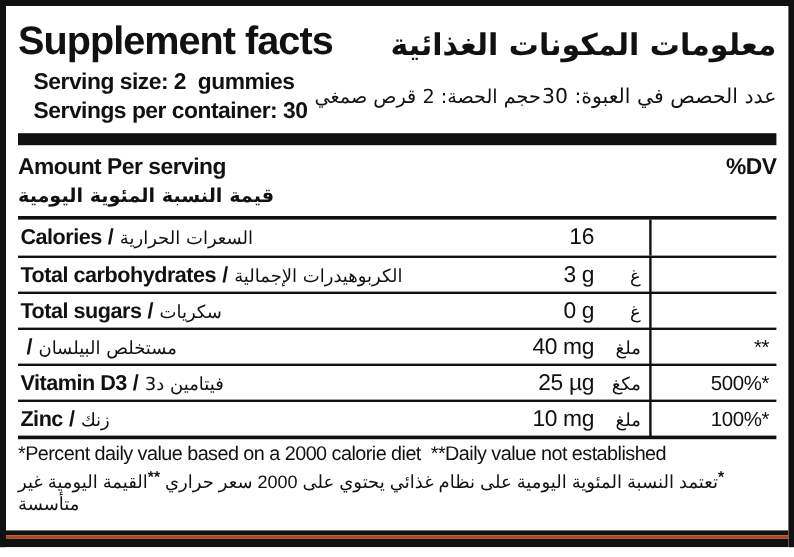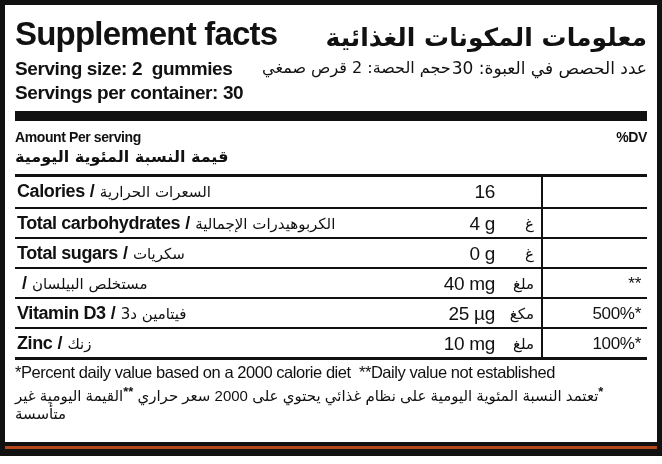--- a/index.html
+++ b/index.html
@@ -12,32 +12,32 @@
   }
   .pad { padding:0 10px; }
   .ar { direction:rtl; font-family:"DejaVu Sans","Liberation Sans",sans-serif; }
 
   
   .title-row { display:flex; justify-content:space-between; align-items:flex-end; margin:12px 0 6px 0; }
   .title-en { font-size:33px; font-weight:800; letter-spacing:-0.8px; line-height:1.05; }
   .title-ar { font-size:25px; font-weight:700; line-height:1.1; }
 
   
-  .serving-row { display:flex; justify-content:space-between; align-items:flex-start; margin-top:6px; }
+  .serving-row { display:flex; justify-content:space-between; align-items:center; margin-top:6px;margin-left:13px; }
   .serving-left { display:flex; flex-direction:column; gap:2px; }
   .serving-left .ln { font-size:19px; font-weight:700; letter-spacing:-0.4px; white-space:pre-wrap; }
   .serving-right { display:flex; gap:1px; text-align:right; }
   .serving-right .ln1 { font-size:16px; font-weight:500; }
   .serving-right .ln2 { font-size:17px; font-weight:400; }
 
   .thick-bar { height:10px; background:var(--ink); margin-top:7px; }
 
   
   .colhead { display:flex; justify-content:space-between; margin-top:8px; }
-  .colhead .en { font-size:14px; font-weight:700; letter-spacing:-0.4px; }
+  .colhead .en { font-size:19px; font-weight:700; letter-spacing:-0.4px; }
   .colhead-ar { display:flex; justify-content:space-between; margin-top:2px; margin-bottom:8px; }
   .colhead-ar .h { font-size:16px; font-weight:700; }
 
   
   .table { border-top:3px solid var(--ink); border-bottom:3px solid var(--ink); }
   .t-row { display:grid; grid-template-columns:1fr 92px 46px 106px; align-items:center; height:30px; }
   .t-row + .t-row { border-top:2px solid var(--ink); }
   .cell-name { display:flex; align-items:baseline; white-space:nowrap; overflow:hidden; padding-left:2px; }
   .cell-name .nm { font-size:18px; font-weight:700; letter-spacing:-0.4px; }
   .cell-name .sep { font-size:18px; font-weight:700; margin:0 5px 0 5px; }
@@ -102,21 +102,21 @@
         <div class="cell-unit ar"></div>
         <div class="cell-dv"></div>
       </div>
 
       <div class="t-row">
         <div class="cell-name">
           <span class="nm">Total carbohydrates</span>
           <span class="sep">/</span>
           <span class="nm-ar ar">الكربوهيدرات الإجمالية</span>
         </div>
-        <div class="cell-amt">4 g</div>
+        <div class="cell-amt">3 g</div>
         <div class="cell-unit ar">غ</div>
         <div class="cell-dv"></div>
       </div>
 
       <div class="t-row">
         <div class="cell-name">
           <span class="nm">Total sugars</span>
           <span class="sep">/</span>
           <span class="nm-ar ar">سكريات</span>
         </div>

